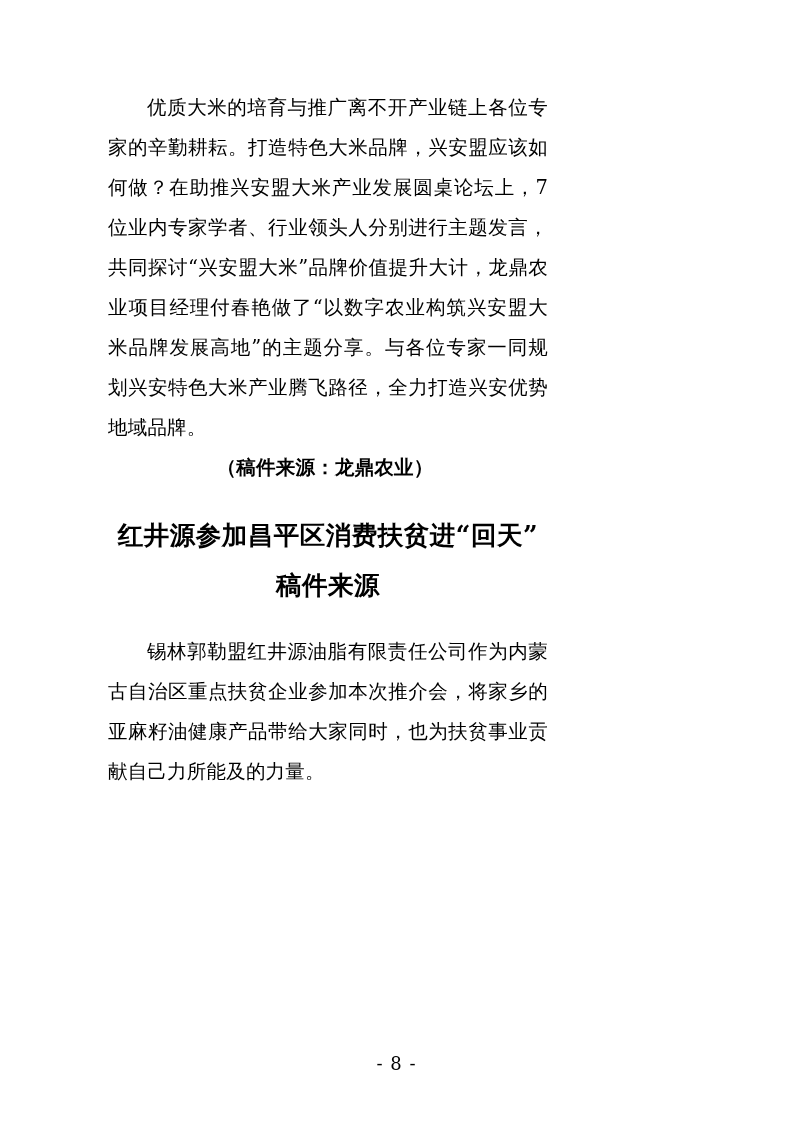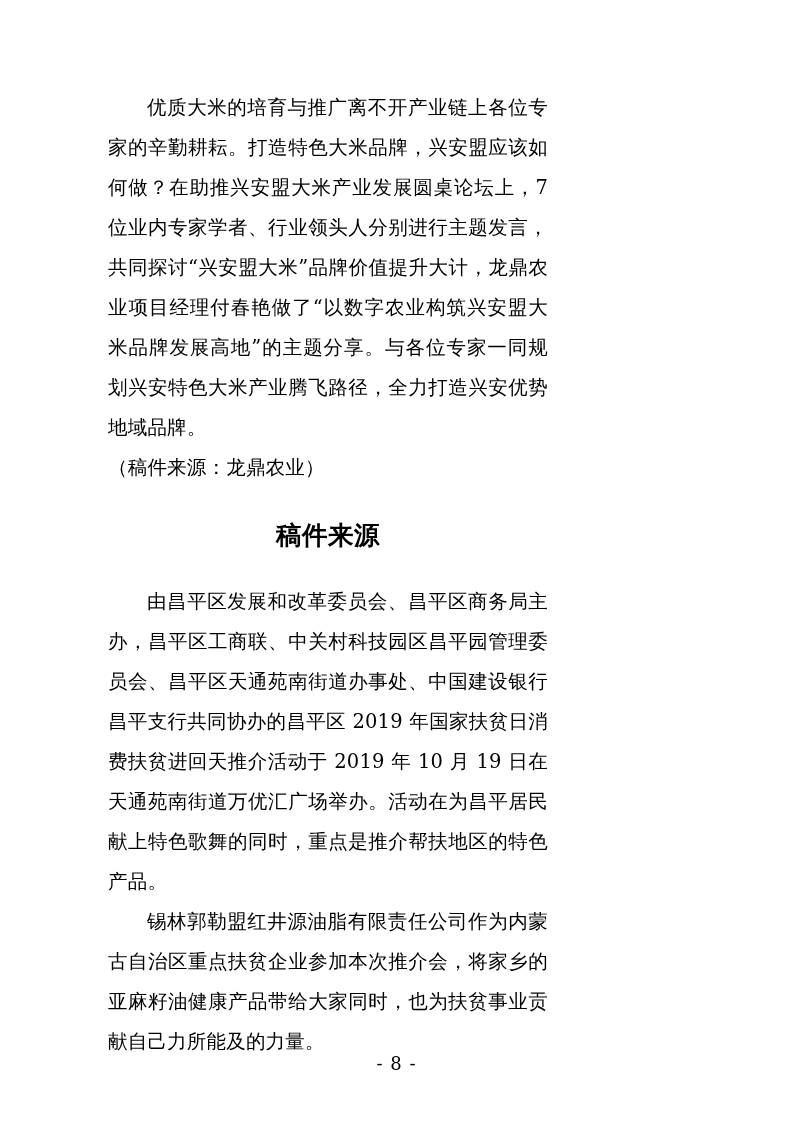--- a/index.html
+++ b/index.html
@@ -28,24 +28,25 @@
     line-height: 40px;
     text-align: justify;
     text-justify: inter-ideograph;
     text-indent: 2em;
     margin: 0;
     letter-spacing: 0.2px;
   }
   .source-line {
     font-size: 19.5px;
     line-height: 40px;
-    text-align: left;
+    text-align: center;
     margin: 0;
     padding-right: 6px;
     letter-spacing: 0.2px;
+    font-weight: bold;
   }
   .doc-heading {
     font-family: "DejaVu Serif", "Liberation Serif", serif;
     font-weight: bold;
     font-size: 25.5px;
     line-height: 50px;
     text-align: center;
     margin: 14px 0 6px 0;
     letter-spacing: 0.5px;
   }
@@ -69,25 +70,25 @@
 
 <div class="page">
 
   <p class="body-para">优质大米的培育与推广离不开产业链上各位专家的辛勤耕耘。打造特色大米品牌，兴安盟应该如何做？在助推兴安盟大米产业发展圆桌论坛上，7 位业内专家学者、行业领头人分别进行主题发言，共同探讨“兴安盟大米”品牌价值提升大计，龙鼎农业项目经理付春艳做了“以数字农业构筑兴安盟大米品牌发展高地”的主题分享。与各位专家一同规划兴安特色大米产业腾飞路径，全力打造兴安优势地域品牌。</p>
 
   <p class="source-line">（稿件来源：龙鼎农业）</p>
 
   <div class="gap-sm"></div>
 
   <h1 class="doc-heading">
+    <span>红井源参加昌平区消费扶贫进“回天”</span>
     <span class="line2">稿件来源</span>
   </h1>
 
   <div class="gap-md"></div>
 
-  <p class="body-para">由昌平区发展和改革委员会、昌平区商务局主办，昌平区工商联、中关村科技园区昌平园管理委员会、昌平区天通苑南街道办事处、中国建设银行昌平支行共同协办的昌平区 2019 年国家扶贫日消费扶贫进回天推介活动于 2019 年 10 月 19 日在天通苑南街道万优汇广场举办。活动在为昌平居民献上特色歌舞的同时，重点是推介帮扶地区的特色产品。</p>
 
   <p class="body-para">锡林郭勒盟红井源油脂有限责任公司作为内蒙古自治区重点扶贫企业参加本次推介会，将家乡的亚麻籽油健康产品带给大家同时，也为扶贫事业贡献自己力所能及的力量。</p>
 
 
 </div>
 
 <div class="page-number">- 8 -</div>
 
 </body></html>

